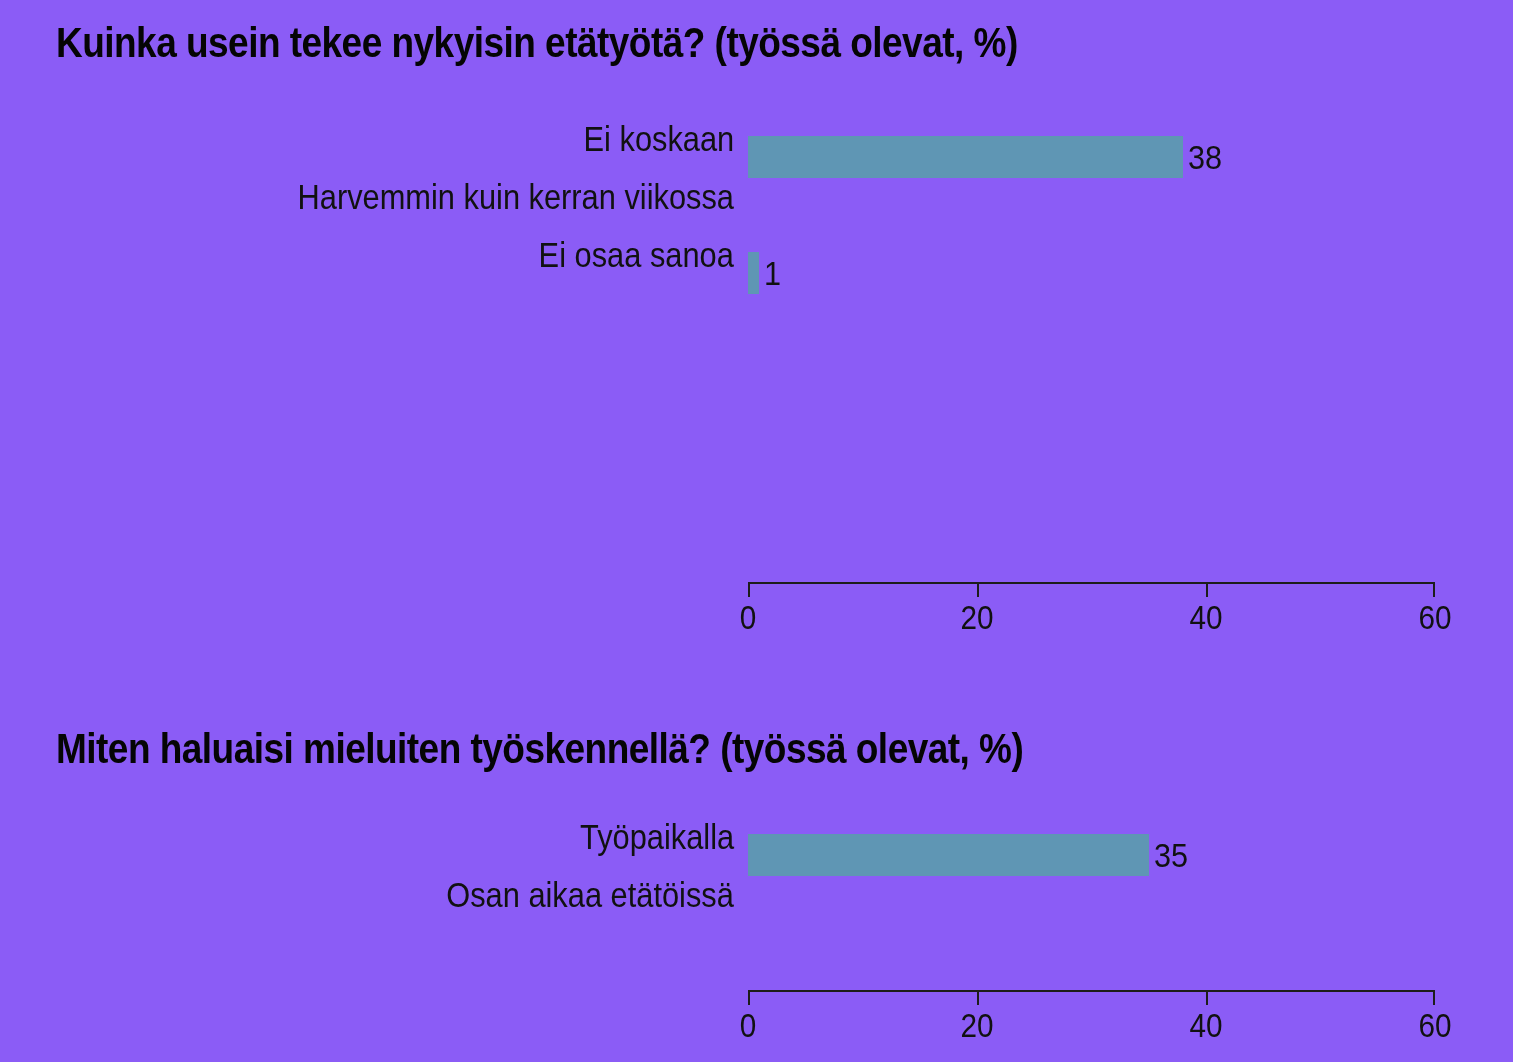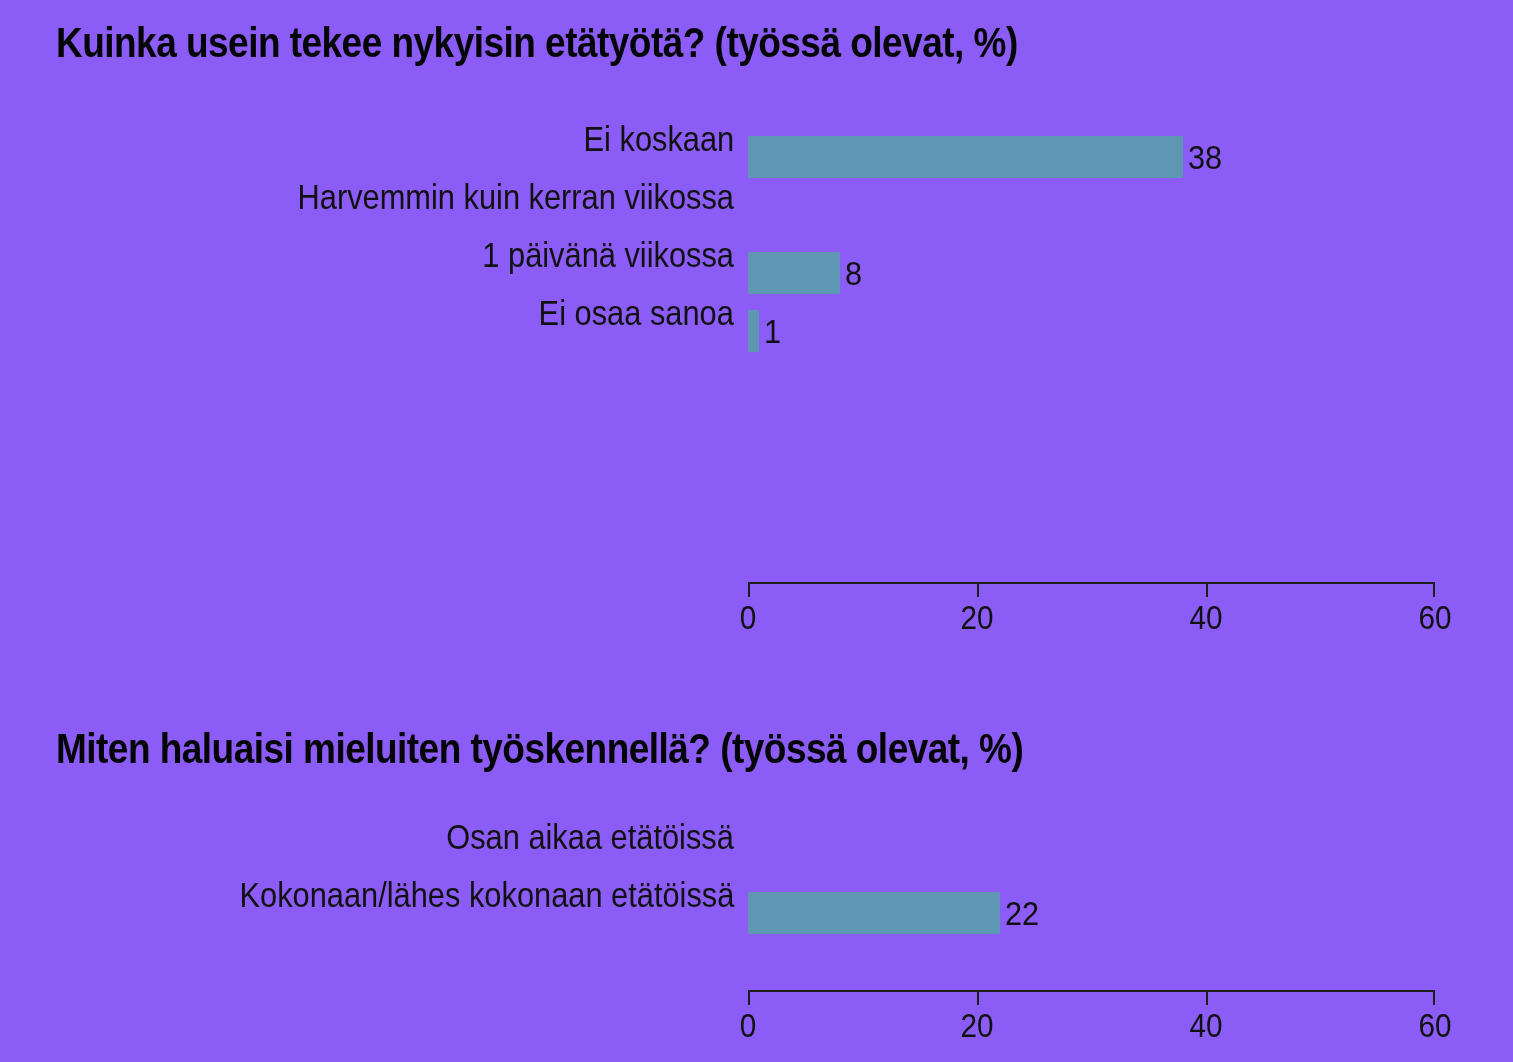--- a/index.html
+++ b/index.html
@@ -139,27 +139,20 @@
     <div class="rows" id="rows-1">
         <div class="row">
           <div class="row-label">Ei koskaan</div>
           <div class="bar-wrap">
             <div class="bar" style="width: 435.1px; background: rgb(95, 150, 180);"></div>
             <div class="bar-value">38</div>
           </div>
         </div>
         <div class="row">
           <div class="row-label">Harvemmin kuin kerran viikossa</div>
-        </div>
-        <div class="row">
-          <div class="row-label">1 päivänä viikossa</div>
-          <div class="bar-wrap">
-            <div class="bar" style="width: 91.6px; background: rgb(95, 150, 180);"></div>
-            <div class="bar-value">8</div>
-          </div>
         </div>
         <div class="row">
           <div class="row-label">Ei osaa sanoa</div>
           <div class="bar-wrap">
             <div class="bar" style="width: 11.45px; background: rgb(95, 150, 180);"></div>
             <div class="bar-value">1</div>
           </div>
         </div>
       </div>
     <div class="axis" id="axis-1" style="top:464px;">
@@ -173,28 +166,28 @@
         <div class="tick" style="left: 685px;"></div>
         <div class="tick-label" style="left: 687px;">60</div>
       </div>
   </div>
 
   <div class="chart-title" id="title-2">Miten haluaisi mieluiten työskennellä? (työssä olevat, %)</div>
 
   <div class="chart-block" id="chart-2">
     <div class="rows" id="rows-2">
         <div class="row">
+          <div class="row-label">Työpaikalla</div>
+          <div class="bar-wrap">
+            <div class="bar" style="width: 400.75px; background: rgb(95, 150, 180);"></div>
+            <div class="bar-value">35</div>
+          </div>
+        </div>
+        <div class="row">
           <div class="row-label">Osan aikaa etätöissä</div>
-        </div>
-        <div class="row">
-          <div class="row-label">Kokonaan/lähes kokonaan etätöissä</div>
-          <div class="bar-wrap">
-            <div class="bar" style="width: 251.9px; background: rgb(95, 150, 180);"></div>
-            <div class="bar-value">22</div>
-          </div>
         </div>
       </div>
     <div class="axis" id="axis-2" style="top:174px;">
       <div class="axis-line"></div>
     <div class="tick" style="left: 0px;"></div>
         <div class="tick-label" style="left: 0px;">0</div>
         <div class="tick" style="left: 229px;"></div>
         <div class="tick-label" style="left: 229px;">20</div>
         <div class="tick" style="left: 458px;"></div>
         <div class="tick-label" style="left: 458px;">40</div>

